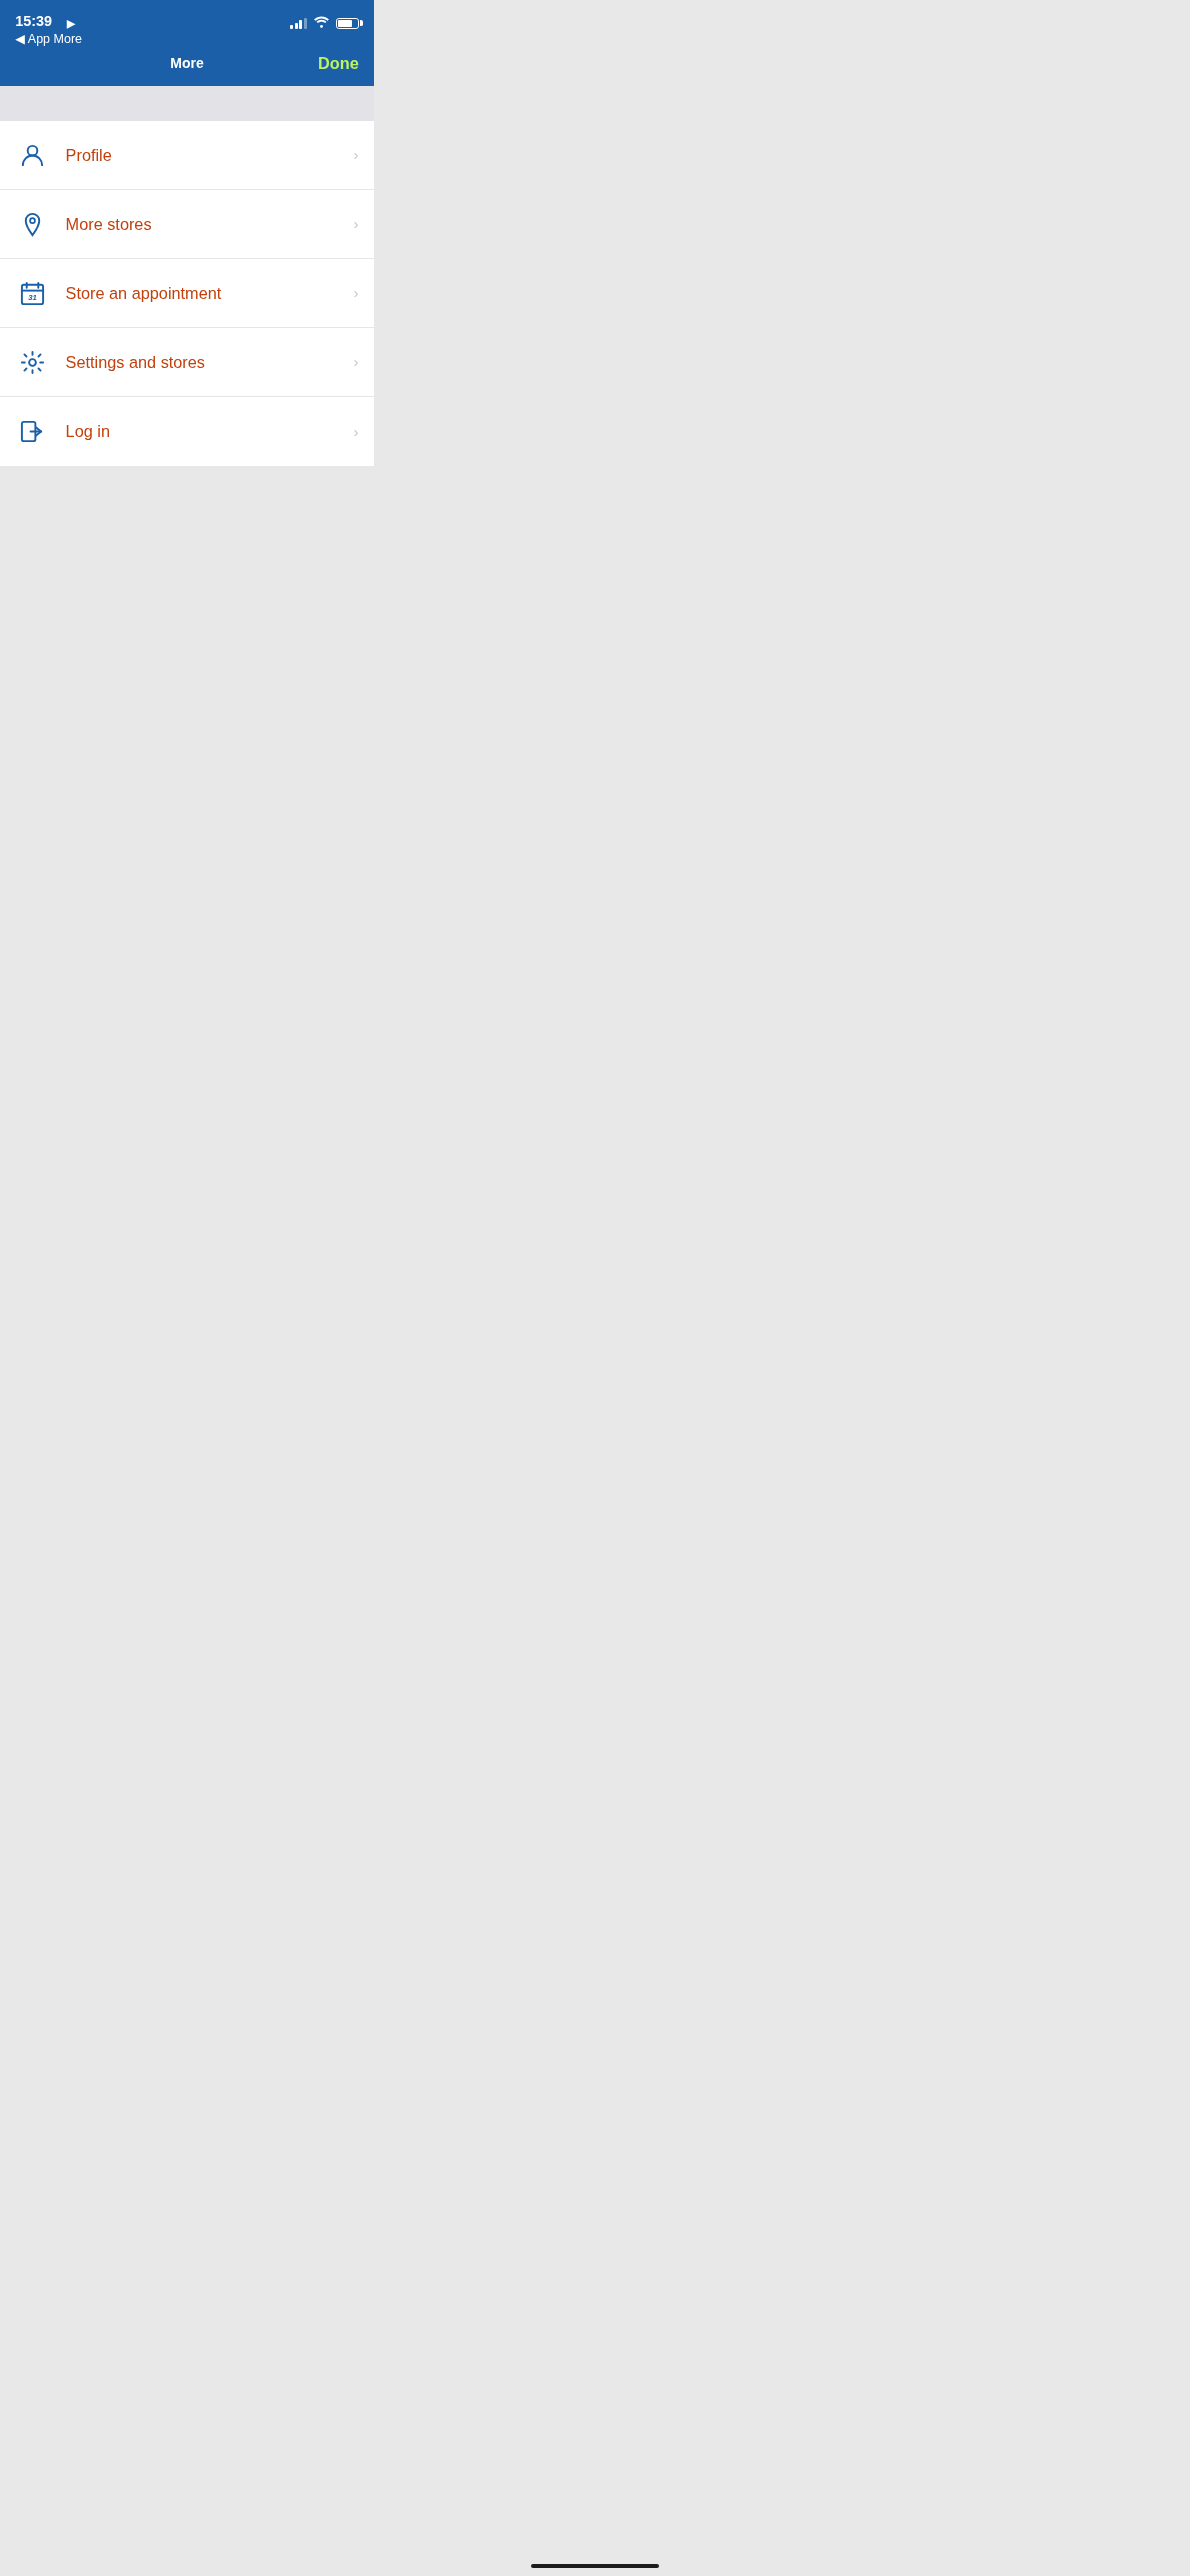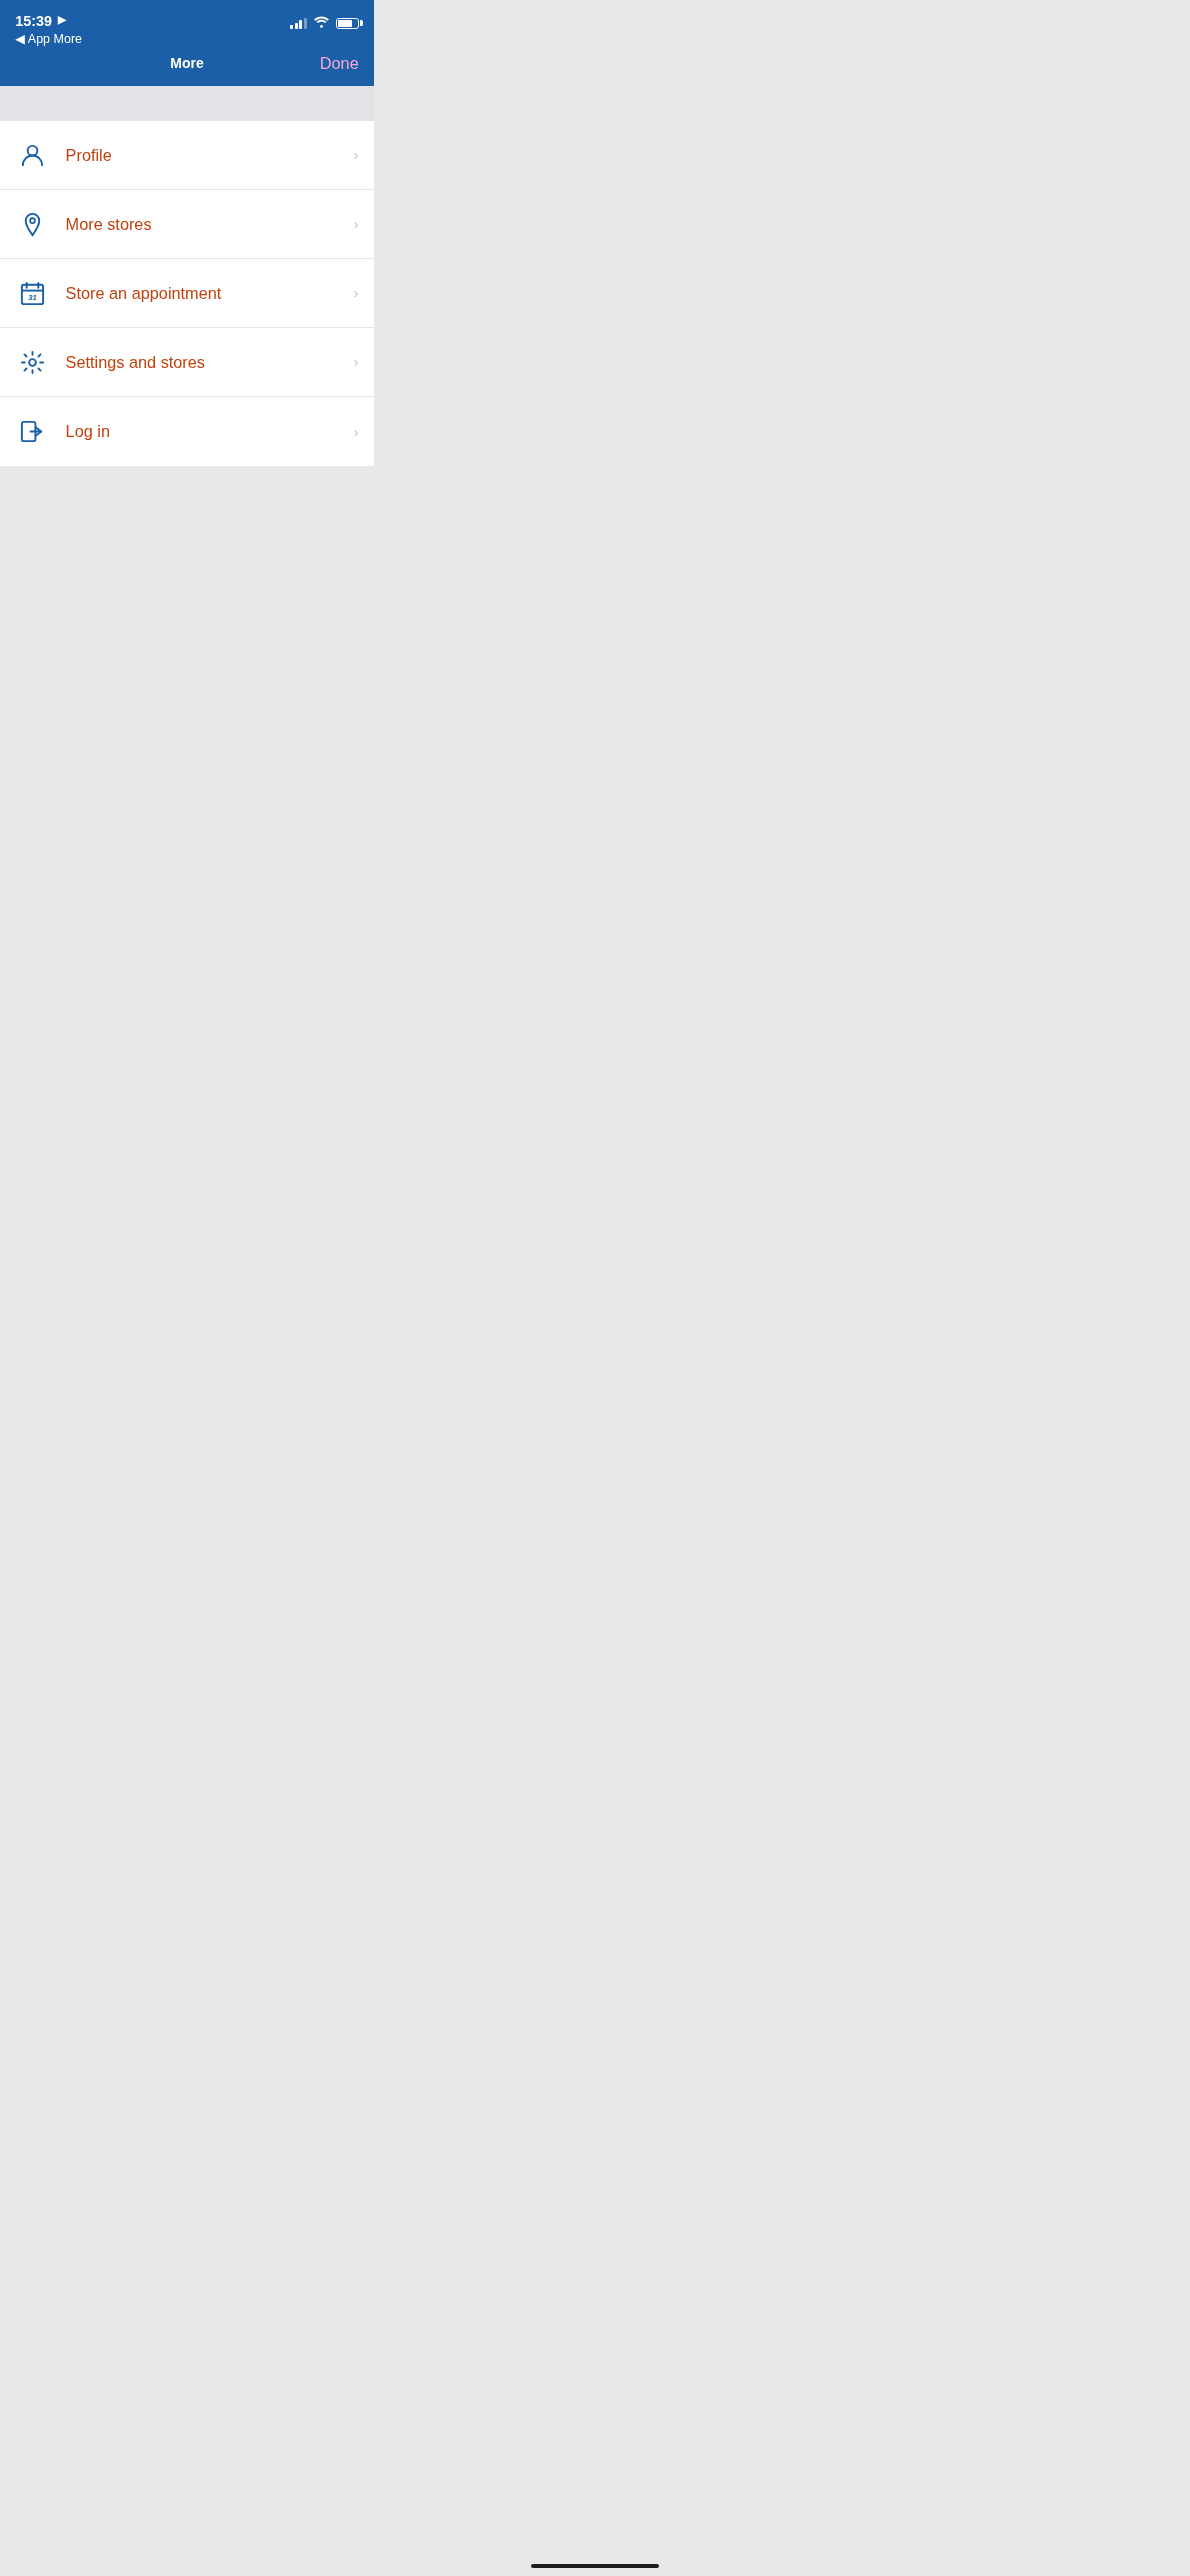--- a/index.html
+++ b/index.html
@@ -31,22 +31,22 @@
       display: flex;
       flex-direction: column;
       align-items: flex-start;
     }
 
     .status-time {
       color: white;
       font-size: 14.4px;
       font-weight: 600;
       display: flex;
-      align-items: flex-start;
-      gap: 6px;
+      align-items: flex-end;
+      gap: 15px;
     }
 
     .status-back {
       color: white;
       font-size: 12.5px;
       display: flex;
       align-items: center;
       gap: 2.9px;
       margin-top: 1.9px;
     }
@@ -114,23 +114,23 @@
     .nav-title {
       color: white;
       font-size: 14px;
       font-weight: 600;
       position: absolute;
       left: 50%;
       transform: translateX(-50%);
     }
 
     .nav-done {
-      color: #f9a8d4;
+      color: #bef264;
       font-size: 16.3px;
-      font-weight: 400;
+      font-weight: 700;
       cursor: pointer;
       margin-left: auto;
     }
 
     
     .gray-separator {
       background: #e2e2e7;
       height: 35px;
     }
 

